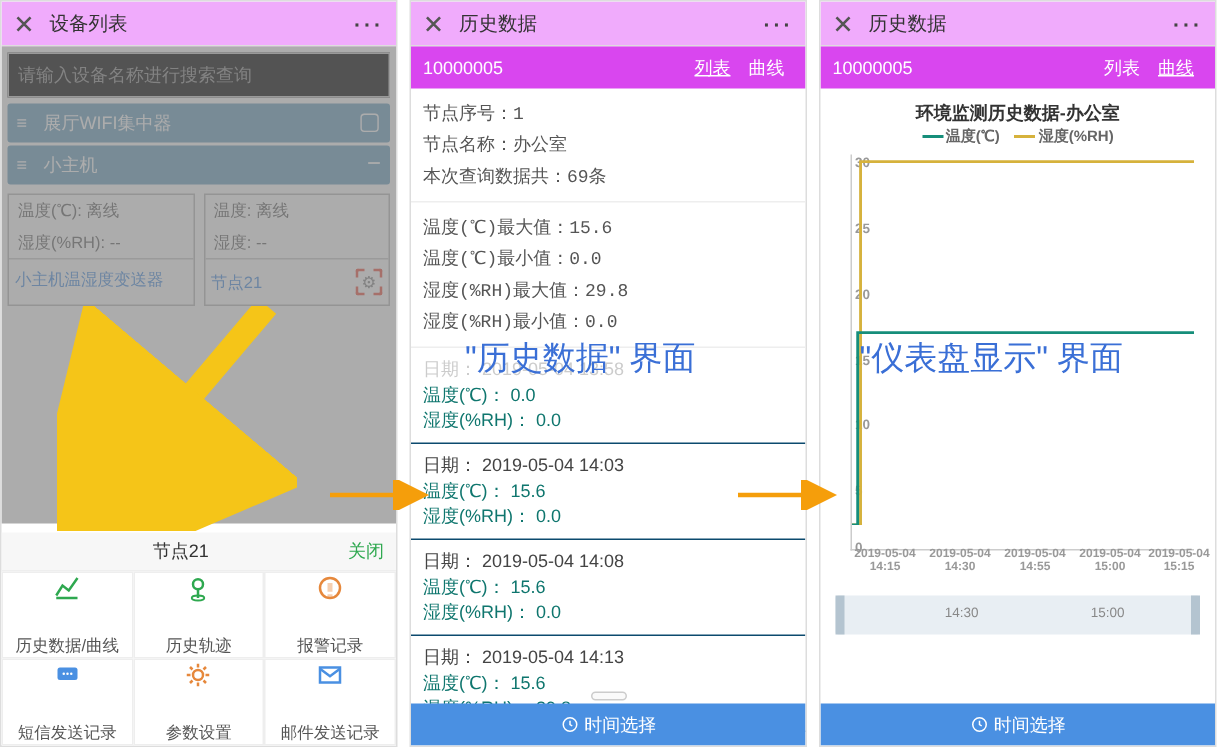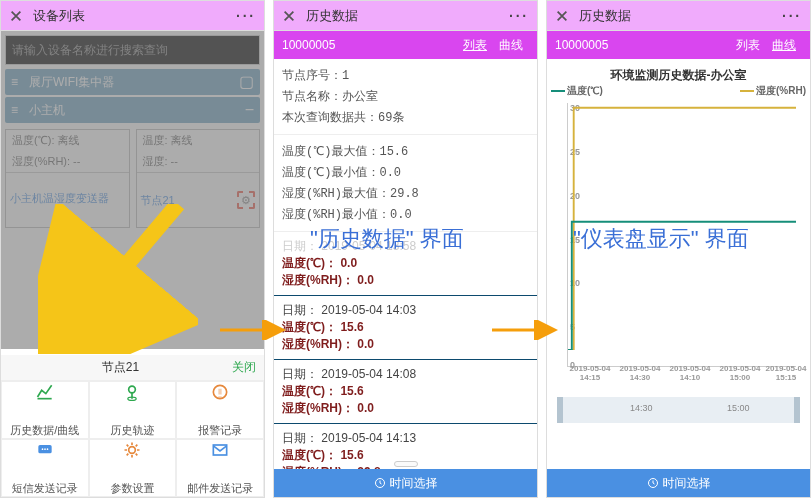--- a/index.html
+++ b/index.html
@@ -14,47 +14,47 @@
   
   .p1-dim { position: absolute; left: 0; right: 0; top: 30px; bottom: 148px; background: rgba(128,128,128,0.65); pointer-events: none; }
   .p1-stack { position: relative; }
   .search { height: 30px; margin: 4px; border: 1px solid #ccc; background: #000000; display: flex; align-items: center; padding: 0 6px; color: #888; font-size: 12px; }
   .bar { height: 26px; margin: 2px 4px; background: #6aa0c0; color: #fff; display: flex; align-items: center; padding: 0 6px; border-radius: 2px; font-size: 12px; }
   .bar .b-icon { width: 14px; margin-right: 4px; }
   .bar .minus { margin-left: auto; font-size: 16px; line-height: 14px; }
   .cards { display: flex; gap: 6px; padding: 4px; }
   .card { flex: 1; border: 1px solid #bbb; background: #fff; position: relative; }
   .card .row { font-size: 11px; padding: 3px 6px; color: #666; }
-  .card .tag { display: flex; align-items: center; border-top: 1px solid #ccc; padding: 18px 4px; font-size: 11px; color: #4a90e2; }
+  .card .tag { display: flex; align-items: center; border-top: 1px solid #ccc; padding: 6px 4px; font-size: 11px; color: #4a90e2; }
   .card .tag .gear { width: 18px; height: 18px; margin-left: auto; border: 2px dashed #e54; border-radius: 2px; display: flex; align-items: center; justify-content: center; color: #888; }
   .bottom-sheet { position: absolute; left: 0; right: 0; bottom: 0; background: #f7f7f7; }
   .sheet-head { display: flex; align-items: center; height: 26px; border-bottom: 1px solid #eee; padding: 0 8px; font-size: 12px; }
   .sheet-head .name { flex: 1; text-align: center; color: #333; }
   .sheet-head .close { color: #2ea84f; }
   .grid { display: grid; grid-template-columns: repeat(3,1fr); }
   .gitem { background: #fff; border: 1px solid #eee; height: 58px; display: flex; flex-direction: column; align-items: center; justify-content: center; gap: 21px; font-size: 11px; color: #555; }
   .gitem svg { width: 20px; height: 20px; }
   
   .subbar { display: flex; align-items: center; height: 28px; background: #d946ef; color: #fff; padding: 0 8px; font-size: 12px; }
   .subbar .sid { flex: 1; }
   .subbar .tab { padding: 0 6px; }
   .subbar .tab.active { text-decoration: underline; }
   .infoblock { padding: 6px 8px; border-bottom: 1px solid #eee; font-size: 12px; color: #555; font-family: Liberation Mono, monospace; }
   .infoblock div { padding: 2px 0; }
   .scroll { overflow: hidden; }
   .logentry { padding: 6px 8px; border-bottom: 1px solid #0c4a6e; font-size: 12px; }
   .logentry .dt { color: #444; }
   .logentry .faded { color: #ccc; }
-  .logentry .m { color: #7f1d1d; font-weight: bold; }
+  .logentry .m { color: #0f766e; }
   .timebtn { position: absolute; left: 0; right: 0; bottom: 0; height: 28px; background: #4a90e2; color: #fff; display: flex; align-items: center; justify-content: center; font-size: 12px; gap: 4px; }
   .navpill { position: absolute; bottom: 30px; left: 50%; transform: translateX(-50%); width: 24px; height: 6px; border: 1px solid #ccc; border-radius: 4px; background: #fafafa; }
   
   .chart { position: relative; height: 330px; margin: 4px; font-weight: bold; }
   .chart .title { text-align: center; font-size: 12px; padding-top: 4px; }
-  .chart .legend { text-align: center; font-size: 10px; color: #666; display: flex; justify-content: space-between; gap: 10px; }
+  .chart .legend { text-align: center; font-size: 10px; color: #666; display: flex; justify-content: center; gap: 10px; }
   .chart .legend .sw { display: inline-block; width: 14px; height: 2px; vertical-align: middle; margin-right: 2px; }
   .chart .plot { border-left: 1px solid #ccc; border-bottom: 1px solid #ccc; position: absolute; left: 16px; bottom: 26px; top: 40px; right: 10px; }
   .chart .yl { position: absolute; left: 2px; font-size: 9px; color: #999; }
   .chart .xl { position: absolute; bottom: 10px; font-size: 8px; color: #999; text-align: center; width: 50px; line-height: 1.1; }
   .chart svg.step { position: absolute; inset: 0; }
   .slider { position: relative; height: 26px; margin: 4px 10px; background: #e8eef3; border-radius: 2px; }
   .slider .handle { position: absolute; top: 0; bottom: 0; width: 6px; background: #b4c4d0; }
   .slider .tick { position: absolute; font-size: 9px; color: #888; top: 6px; }
   
   .annot { position: absolute; font-size: 22px; color: #3a6fd6; font-weight: 500; z-index: 50; }
@@ -248,21 +248,21 @@
         <svg class="step" viewBox="0 0 240 260" preserveAspectRatio="none">
 
           <path d="M0 260 L6 260 L6 5 L240 5" stroke="#d6b23c" stroke-width="2" fill="none"></path>
 
           <path d="M0 260 L4 260 L4 125 L240 125" stroke="#168e7a" stroke-width="2" fill="none"></path>
         </svg>
       </div>
 
       <span class="xl" style="left:14px"><span>2019-05-04</span><br><span>14:15</span></span>
       <span class="xl" style="left:64px"><span>2019-05-04</span><br><span>14:30</span></span>
-      <span class="xl" style="left:114px"><span>2019-05-04</span><br><span>14:10</span></span>
+      <span class="xl" style="left:114px"><span>2019-05-04</span><br><span>14:55</span></span>
       <span class="xl" style="left:164px"><span>2019-05-04</span><br><span>15:00</span></span>
       <span class="xl" style="left:210px"><span>2019-05-04</span><br><span>15:15</span></span>
     </div>
     <div class="slider">
       <div class="handle" style="left:0"></div>
       <div class="handle" style="right:0"></div>
       <span class="tick" style="left:30%">14:30</span>
       <span class="tick" style="left:70%">15:00</span>
     </div>
     <div class="timebtn">

